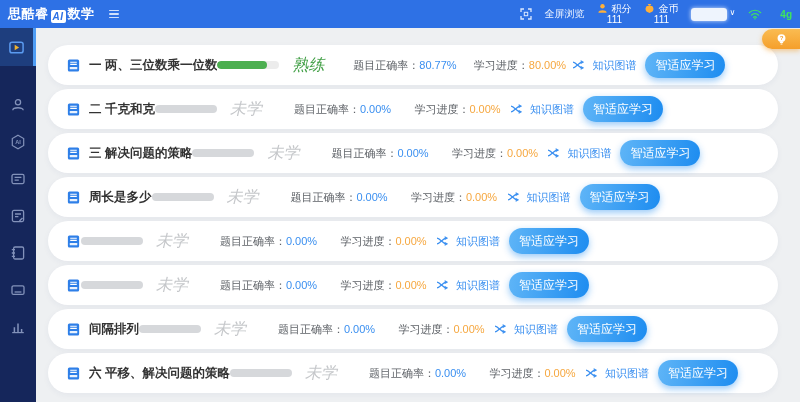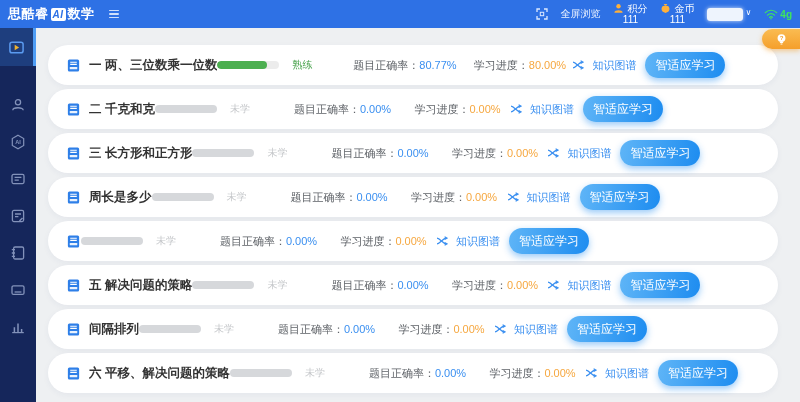--- a/index.html
+++ b/index.html
@@ -1,54 +1,54 @@
 <!DOCTYPE html>
 <html><head>
 <meta charset="utf-8">
 <style>
   * { margin:0; padding:0; box-sizing:border-box; }
   html,body { width:800px; height:402px; overflow:hidden; font-family:"Liberation Sans","DejaVu Sans",sans-serif; background:#eef0f2; }
   #stage { position:relative; width:800px; height:402px; }
 
   
   .topbar { position:absolute; left:0; top:0; width:800px; height:28px; background:#2e71e5; display:flex; align-items:center; color:#fff; z-index:6; }
-  .logo { display:flex; align-items:center; margin-left:8px; font-weight:bold; font-size:13px; letter-spacing:.5px; white-space:nowrap; }
+  .logo { display:flex; align-items:flex-end; margin-left:8px; font-weight:bold; font-size:13px; letter-spacing:.5px; white-space:nowrap; }
   .logo-ai { background:#fff; color:#2e71e5; font-style:italic; font-weight:900; font-size:10px; padding:0 2px; margin:0 2px; border-radius:2px; line-height:13px; }
   .hamburger { margin-left:14px; display:flex; flex-direction:column; gap:2px; cursor:pointer; }
   .hamburger i { display:block; width:10px; height:1.5px; background:#cfe0fb; border-radius:1px; }
   .top-right { margin-left:auto; display:flex; align-items:center; gap:13px; margin-right:8px; }
   .tr-item { display:flex; align-items:center; gap:12px; font-size:10px; color:#eaf2ff; white-space:nowrap; }
   .badge { display:flex; flex-direction:column; align-items:center; line-height:1.15; }
   .badge .b-top { display:flex; align-items:center; gap:3px; font-size:10px; color:#ffe9c8; }
   .badge .b-top .b-label { color:#fff; }
   .badge .b-val { font-size:10px; color:#fff; }
   .account { display:flex; align-items:flex-start; gap:2px; }
   .acct-blob { width:36px; height:13px; background:rgba(255,255,255,.92); border-radius:3px; box-shadow:0 0 4px rgba(255,255,255,.8); }
   .caret { font-size:8px; color:#fff; line-height:10px; }
-  .net { display:flex; align-items:center; gap:2px; font-size:10px; color:#3fe45e; font-weight:bold; }
+  .net { display:flex; align-items:center; gap:18px; font-size:10px; color:#3fe45e; font-weight:bold; }
 
   
   .help-tab { position:absolute; right:0; top:29px; width:38px; height:20px; border-radius:11px 0 0 11px; background:linear-gradient(180deg,#fabc52,#f59f2b); z-index:5; display:flex; align-items:center; justify-content:center; box-shadow:0 2px 5px rgba(245,159,43,.5); cursor:pointer; }
 
   
   .sidebar { position:absolute; left:0; top:28px; width:36px; height:374px; background:#15265b; z-index:4; }
   .side-item { width:36px; height:38px; display:flex; align-items:center; justify-content:center; cursor:pointer; }
   .side-item.active { background:#1e3e7e; border-right:3px solid #4f9df5; }
   .side-list { margin-top:21px; display:flex; flex-direction:column; gap:1px; }
   .side-list .side-item { height:36px; }
 
   
   .main { position:absolute; left:36px; top:28px; width:764px; height:374px; background:#eef0f2; padding:17px 22px 2px 12px; }
   .cards { display:flex; flex-direction:column; gap:4px; }
   .card { height:40px; background:#fff; border-radius:20px; box-shadow:0 2px 6px rgba(30,60,120,.05); display:flex; align-items:center; }
   .book { margin-left:18px; width:15px; height:15px; flex:0 0 auto; display:flex; }
   .title { margin-left:8px; flex:1 1 aupx; min-width:0; font-size:12.5px; font-weight:bold; color:#333; white-space:nowrap; overflow:hidden; }
   .bar { flex:0 0 62px; height:8px; border-radius:4px; overflow:hidden; }
   .bar .fill { display:block; height:8px; border-radius:4px; width:0; }
-  .status { flex:0 0 44px; margin-left:13px; font-size:10px; }
+  .status { flex:0 0 44px; margin-left:13px; font-size:16px;font-style:italic; }
   .stat { font-size:11px; color:#5f6368; white-space:nowrap; display:flex; align-items:center;justify-content:center; }
   .stat.acc { flex:0 0 125px; margin-left:6px; }
   .stat.prog { flex:0 0 105px; }
   .v-blue { color:#3a8ff0; }
   .v-orange { color:#f6a73f; }
   .map { flex:0 0 73px; display:flex; align-items:center; gap:8px; font-size:11px; color:#3a8ff0; cursor:pointer; white-space:nowrap; }
   .btn { flex:0 0 80px; margin-right:20px; height:26px; border-radius:13px; background:linear-gradient(100deg,#5fb5f7,#1d8cf0); color:#fff; font-size:12px; display:flex; align-items:center; justify-content:center; cursor:pointer; box-shadow:0 3px 7px rgba(33,140,240,.45); white-space:nowrap; }
 </style>
 </head>
 <body>
@@ -259,21 +259,21 @@
       </div>
 
       <div class="card">
         <span class="book">
             <svg width="15" height="15" viewBox="0 0 16 16">
               <rect x="2" y="1.6" width="12" height="12.8" rx="1.6" fill="#2e7fe8"></rect>
               <path d="M4.5 4.6 h7 M4.5 6.8 h7" stroke="#fff" stroke-width="1.1"></path>
               <rect x="4" y="9.6" width="8" height="2.4" rx="0.6" fill="#fff" opacity=".9"></rect>
             </svg>
           </span>
-        <span class="title">三 长方形和正方形</span>
+        <span class="title">三 解决问题的策略</span>
         <span class="bar" style="background: rgb(214, 216, 219);">
             <span class="fill" style="width: 0%; background: transparent;"></span>
           </span>
         <span class="status" style="color: rgb(197, 199, 202);">未学</span>
         <span class="stat acc">
             <span>题目正确率：</span>
             <span class="v-blue">0.00%</span>
           </span>
         <span class="stat prog">
             <span>学习进度：</span>
@@ -357,21 +357,20 @@
       </div>
 
       <div class="card">
         <span class="book">
             <svg width="15" height="15" viewBox="0 0 16 16">
               <rect x="2" y="1.6" width="12" height="12.8" rx="1.6" fill="#2e7fe8"></rect>
               <path d="M4.5 4.6 h7 M4.5 6.8 h7" stroke="#fff" stroke-width="1.1"></path>
               <rect x="4" y="9.6" width="8" height="2.4" rx="0.6" fill="#fff" opacity=".9"></rect>
             </svg>
           </span>
-        <span class="title">五 解决问题的策略</span>
         <span class="bar" style="background: rgb(214, 216, 219);">
             <span class="fill" style="width: 0%; background: transparent;"></span>
           </span>
         <span class="status" style="color: rgb(197, 199, 202);">未学</span>
         <span class="stat acc">
             <span>题目正确率：</span>
             <span class="v-blue">0.00%</span>
           </span>
         <span class="stat prog">
             <span>学习进度：</span>

